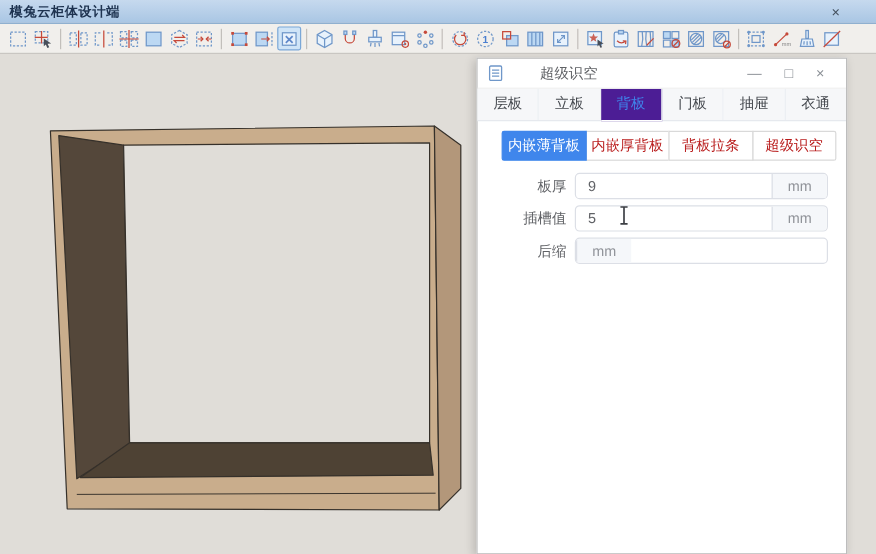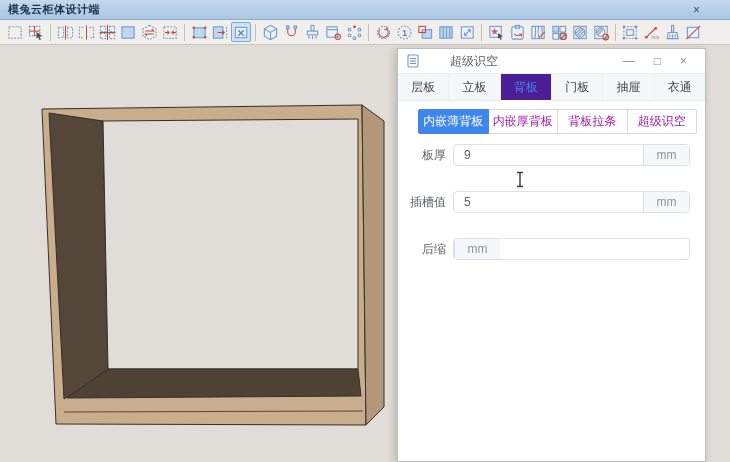--- a/index.html
+++ b/index.html
@@ -43,33 +43,33 @@
   .panel{position:absolute;left:397px;top:48px;width:309px;height:414px;background:#fff;
     border:1px solid #bdbdbd;box-shadow:-2px 2px 8px rgba(0,0,0,.18);z-index:20;}
   .phead{height:25px;display:flex;align-items:center;padding:0 9px;position:relative;border-bottom:1px solid #efefef;gap:24px;}
   .picon{width:13px;height:14px;margin-right:6px;display:block;}
   .ptitle{font-size:12px;color:#606266;}
   .pctl{position:absolute;right:18px;top:0;height:25px;display:flex;gap:19px;align-items:center;}
   .pctl span{font-size:12px;color:#8b9096;line-height:25px;cursor:default;}
 
   .ptabs{display:flex;height:27px;border-bottom:1px solid #e6e9ee;background:#f6f7f9;}
   .ptab{flex:1;text-align:center;line-height:26px;font-size:12px;color:#43474d;
-    border-right:1px solid #eceff3;background:#f6f7f9;cursor:default;}
+    border-right:1px solid #eceff3;background:#f6f7f9;cursor:default;font-family:Liberation Mono, monospace;}
   .ptab:last-child{border-right:none;}
   .ptab.active{background:#4c1d95;color:#3f86ec;border-bottom:1px solid #fff;margin-bottom:-1px;}
 
   .subtabs{display:flex;margin:8px 8px 0 8px;}
-  .subtab{flex:1;height:25px;line-height:23px;text-align:center;font-size:12px;color:#a21caf;
+  .subtab{flex:1;height:25px;line-height:23px;text-align:center;font-size:12px;color:#b91c1c;
     background:#fff;border:1px solid #d9d9d9;margin-left:-1px;cursor:default;white-space:nowrap;}
   .subtab:first-child{margin-left:12px;border-radius:2px 0 0 2px;}
   .subtab:last-child{border-radius:0 2px 2px 0;}
   .subtab.active{background:#3f86ec;border-color:#3f86ec;color:#fff;position:relative;z-index:1;}
 
   .form{padding:10px 15px 0 0;}
-  .frow{display:flex;align-items:center;margin-bottom:25px;}
+  .frow{display:flex;align-items:center;margin-bottom:5px;padding-left:26px;}
   .flabel{width:48px;text-align:right;font-size:12px;color:#606266;margin-right:7px;flex:none;}
   .inwrap{flex:1;display:flex;height:22px;border:1px solid #dcdfe6;border-radius:4px;background:#fff;overflow:hidden;}
   .inwrap input{flex:1;min-width:0;border:none;outline:none;padding:0 10px;font-size:12px;color:#606266;
     font-family:"Liberation Sans","DejaVu Sans",sans-serif;background:transparent;}
   .unit{width:46px;flex:none;background:#f5f7fa;border-left:1px solid #dcdfe6;color:#909399;
     font-size:12px;display:flex;align-items:center;justify-content:center;}
   .switch{width:26px;height:15px;border-radius:8px;background:#dde1e8;position:relative;cursor:default;}
   .switch .knob{position:absolute;left:1.5px;top:1.5px;width:12px;height:12px;border-radius:50%;
     background:#fff;box-shadow:0 1px 2px rgba(0,0,0,.25);}
 

